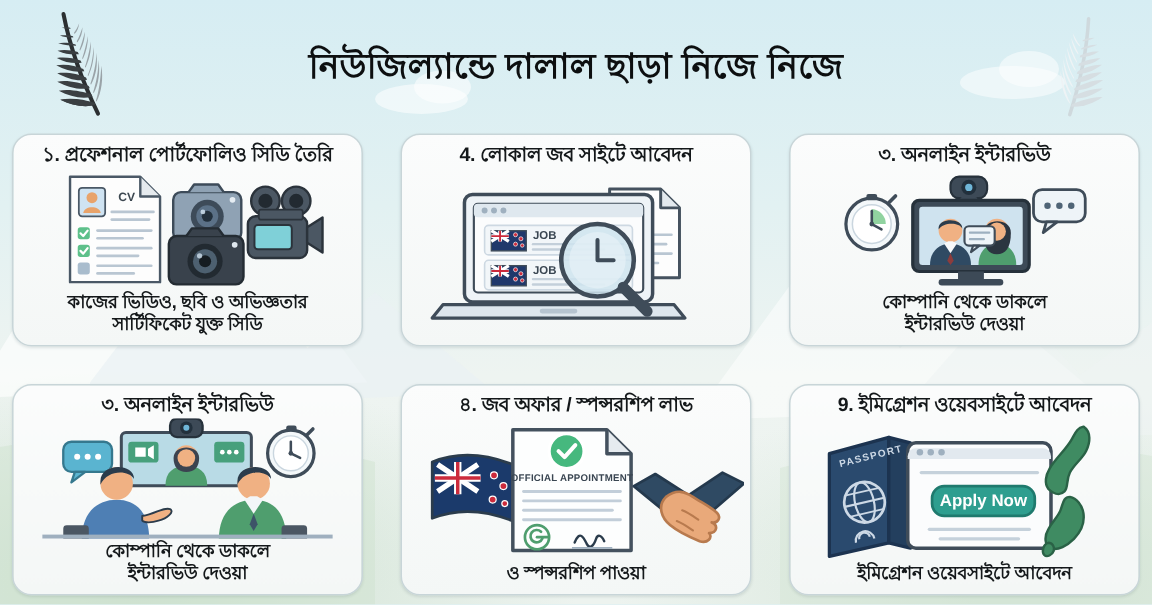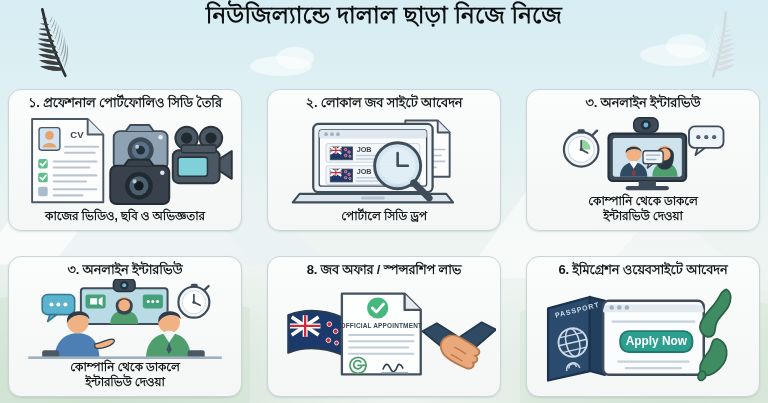--- a/index.html
+++ b/index.html
@@ -17,21 +17,21 @@
   }
   
   .bg-art{position:absolute;inset:0;pointer-events:none;}
   .cloud{position:absolute;background:#fff;border-radius:50%;opacity:.55;}
   
   .fern{position:absolute;top:2px;}
   .fern.left{left:6px;}
   .fern.right{right:4px;top:6px;}
   
   .header{position:absolute;left:0;right:0;top:0;height:88px;display:flex;
-    align-items:center;justify-content:space-between;flex-direction:column;z-index:5;}
+    align-items:center;justify-content:center;flex-direction:column;z-index:5;}
   .title-line{
     font-weight:bold;color:#0d0f10;letter-spacing:.2px;
     font-size:23px;line-height:31px;text-align:center;white-space:nowrap;
   }
   
   .grid{
     position:absolute;left:8px;right:8px;top:89px;bottom:6px;
     display:grid;grid-template-columns:1fr 1fr 1fr;grid-template-rows:1fr 1fr;
     gap:25px;z-index:4;
   }
@@ -204,25 +204,26 @@
             <circle cx="196" cy="30" r="13" fill="#4b5763" stroke="#2b333b" stroke-width="2.2"></circle>
             <circle cx="196" cy="30" r="6.5" fill="#222a31"></circle>
             <circle cx="224" cy="30" r="13" fill="#4b5763" stroke="#2b333b" stroke-width="2.2"></circle>
             <circle cx="224" cy="30" r="6.5" fill="#222a31"></circle>
             <rect x="190" y="38" width="40" height="9" rx="2" fill="#4b5763" stroke="#2b333b" stroke-width="1.6"></rect>
           </g>
         </svg>
       </div>
       <div class="card-desc">
         <span class="l">কাজের ভিডিও, ছবি ও অভিজ্ঞতার</span>
+        <span class="l">সার্টিফিকেট যুক্ত সিডি</span>
       </div>
     </div>
 
     <div class="card">
-      <div class="card-title">২. লোকাল জব সাইটে আবেদন</div>
+      <div class="card-title">4. লোকাল জব সাইটে আবেদন</div>
       <div class="card-art">
         <svg viewBox="0 0 250 112" width="250" height="112">
 
           <path d="M150 10 H188 L202 24 V76 H150 Z" fill="#fdfdfd" stroke="#45525f" stroke-width="2.2" stroke-linejoin="round"></path>
           <path d="M188 10 V24 H202" fill="#e3e9ee" stroke="#45525f" stroke-width="2.2" stroke-linejoin="round"></path>
           <rect x="156" y="18" width="16" height="18" rx="2.5" fill="#cfe3f2" stroke="#45525f" stroke-width="1.4"></rect>
           <circle cx="164" cy="24" r="3.4" fill="#e8a36b"></circle>
           <path d="M159 34 C160 29 168 29 169 34 Z" fill="#e8a36b"></path>
           <g stroke="#b9c6d2" stroke-width="2" stroke-linecap="round">
             <line x1="156" y1="44" x2="196" y2="44"></line>
@@ -281,21 +282,20 @@
 
           <g>
             <circle cx="141" cy="63" r="27" fill="#cfe4ee" fill-opacity=".85" stroke="#3f4c59" stroke-width="3.4"></circle>
             <circle cx="141" cy="63" r="21" fill="#e9f4f9" fill-opacity=".6"></circle>
             <path d="M141 48 v15 h12" stroke="#3f4c59" stroke-width="3" fill="none" stroke-linecap="round" stroke-linejoin="round"></path>
             <path d="M160 83 l18 18" stroke="#3f4c59" stroke-width="8" stroke-linecap="round"></path>
           </g>
         </svg>
       </div>
       <div class="card-desc">
-        <span class="l">পোর্টালে সিডি ড্রপ</span>
       </div>
     </div>
 
     <div class="card">
       <div class="card-title">৩. অনলাইন ইন্টারভিউ</div>
       <div class="card-art">
         <svg viewBox="0 0 236 112" width="236" height="112">
 
           <g>
             <circle cx="32" cy="52" r="24" fill="#f4f8fa" stroke="#3f4c59" stroke-width="3"></circle>
@@ -427,21 +427,21 @@
           <rect x="0" y="100" width="250" height="6" fill="#9fb0bf"></rect>
         </svg>
       </div>
       <div class="card-desc">
         <span class="l">কোম্পানি থেকে ডাকলে</span>
         <span class="l">ইন্টারভিউ দেওয়া</span>
       </div>
     </div>
 
     <div class="card">
-      <div class="card-title">8. জব অফার / স্পন্সরশিপ লাভ</div>
+      <div class="card-title">৪. জব অফার / স্পন্সরশিপ লাভ</div>
       <div class="card-art">
         <svg viewBox="0 0 250 106" width="250" height="106">
 
           <g>
             <path d="M18 32 C38 24 58 26 78 34 L78 76 C58 68 38 66 18 74 Z" fill="#1b3a6b" stroke="#2b3c4c" stroke-width="2" stroke-linejoin="round"></path>
             <g>
               <path d="M22 34 L52 54 M52 34 L22 54" stroke="#fff" stroke-width="4"></path>
               <path d="M37 32 v24 M20 44 h34" stroke="#fff" stroke-width="5.5"></path>
               <path d="M37 32 v24 M20 44 h34" stroke="#cc2b3c" stroke-width="2.6"></path>
             </g>
@@ -478,25 +478,26 @@
           <g>
             <path d="M168 50 l16 -9 l22 14 l-10 18 Z" fill="#2f4a63" stroke="#24394d" stroke-width="2" stroke-linejoin="round"></path>
             <path d="M250 48 l-16 -8 l-24 16 l10 18 Z" fill="#2f4a63" stroke="#24394d" stroke-width="2" stroke-linejoin="round"></path>
             <path d="M192 58 c8 -6 14 -4 20 0 c6 4 14 8 18 12 c3 3 1 8 -4 7 c5 2 4 8 -2 8 c3 3 -1 8 -7 6 c-5 -2 -16 -7 -22 -12 c-6 -5 -10 -14 -3 -21 Z" fill="#e9a97a" stroke="#b87a4e" stroke-width="2" stroke-linejoin="round"></path>
             <path d="M204 68 c5 2 9 5 12 7" stroke="#b87a4e" stroke-width="1.6" fill="none" stroke-linecap="round"></path>
             <path d="M200 76 c5 2 9 5 12 7" stroke="#b87a4e" stroke-width="1.6" fill="none" stroke-linecap="round"></path>
           </g>
         </svg>
       </div>
       <div class="card-desc">
+        <span class="l">ও স্পন্সরশিপ পাওয়া</span>
       </div>
     </div>
 
     <div class="card">
-      <div class="card-title">6. ইমিগ্রেশন ওয়েবসাইটে আবেদন</div>
+      <div class="card-title">9. ইমিগ্রেশন ওয়েবসাইটে আবেদন</div>
       <div class="card-art">
         <svg viewBox="0 0 236 106" width="236" height="106">
 
           <g>
             <path d="M18 26 L62 14 V92 L18 102 Z" fill="#2a4a6e" stroke="#1c3350" stroke-width="2.4" stroke-linejoin="round"></path>
             <path d="M62 14 L78 18 V96 L62 92 Z" fill="#233f5e" stroke="#1c3350" stroke-width="2.4" stroke-linejoin="round"></path>
             <text x="26" y="36" font-family="'Liberation Sans',sans-serif" font-size="7.4" font-weight="bold" fill="#cdd9e6" transform="rotate(-14 26 36)" letter-spacing="1">PASSPORT</text>
             <g transform="rotate(-13 44 62)">
               <circle cx="44" cy="62" r="15" fill="none" stroke="#cdd9e6" stroke-width="2"></circle>
               <ellipse cx="44" cy="62" rx="7" ry="15" fill="none" stroke="#cdd9e6" stroke-width="1.6"></ellipse>
@@ -527,17 +528,18 @@
           </g>
 
           <g fill="#3f8b62" stroke="#2a6246" stroke-width="1.8" stroke-linejoin="round">
             <path d="M206 6 c6 4 5 12 2 18 c-3 6 -9 10 -12 16 c-3 6 -1 11 -4 14 c-4 4 -9 1 -12 -2 c-3 -4 -2 -10 1 -15 c4 -7 12 -14 16 -21 c3 -5 4 -9 9 -10 Z"></path>
             <path d="M196 58 c5 1 9 6 10 12 c1 7 -2 14 -7 19 c-5 5 -12 9 -17 7 c-5 -2 -5 -9 -2 -14 c3 -6 7 -9 9 -14 c2 -5 2 -10 7 -10 Z"></path>
             <path d="M180 92 c3 0 5 3 4 6 c-1 3 -5 5 -7 3 c-2 -2 -1 -8 3 -9 Z"></path>
           </g>
         </svg>
       </div>
       <div class="card-desc">
+        <span class="l">ইমিগ্রেশন ওয়েবসাইটে আবেদন</span>
       </div>
     </div>
 
   </div>
 </div>
 
 </body></html>

